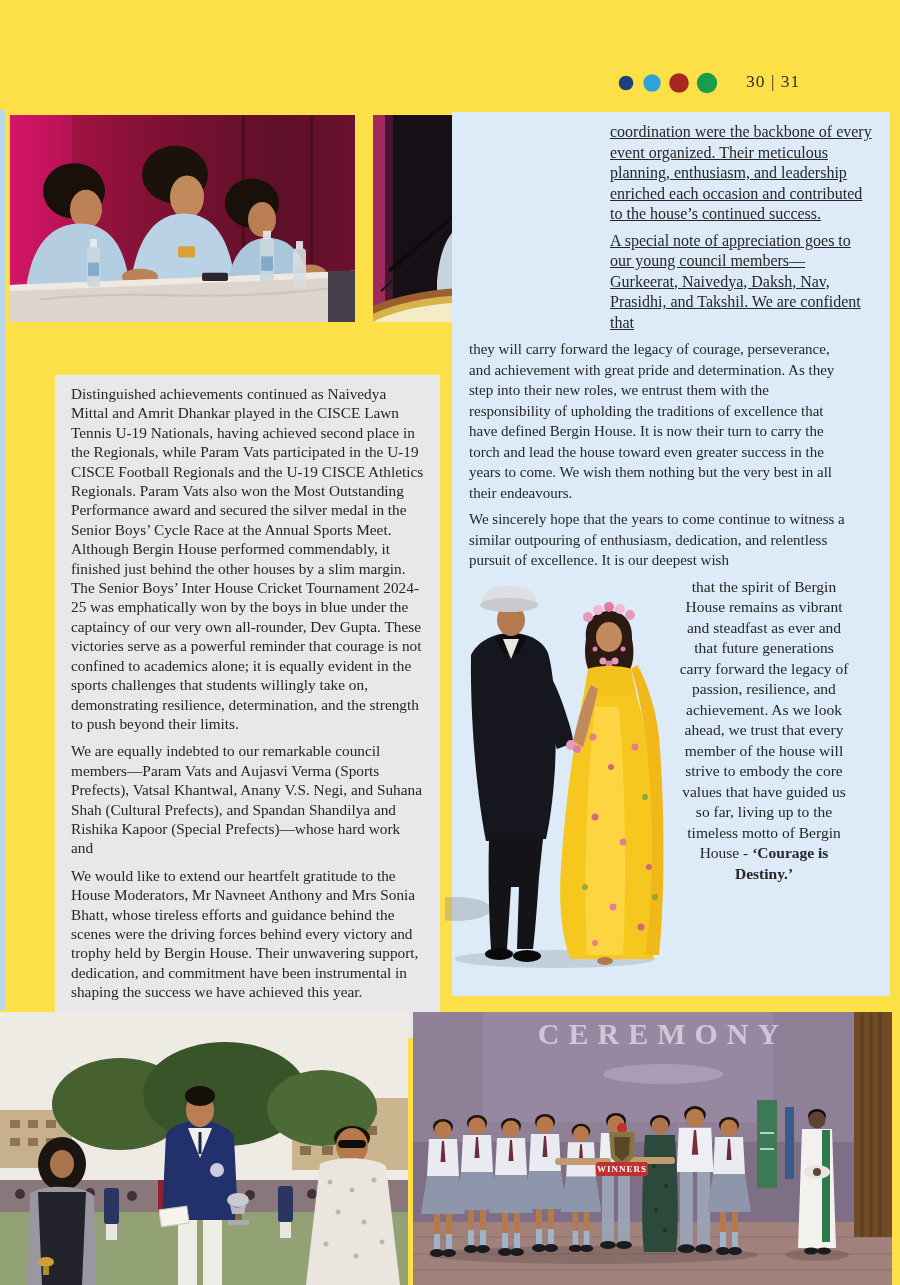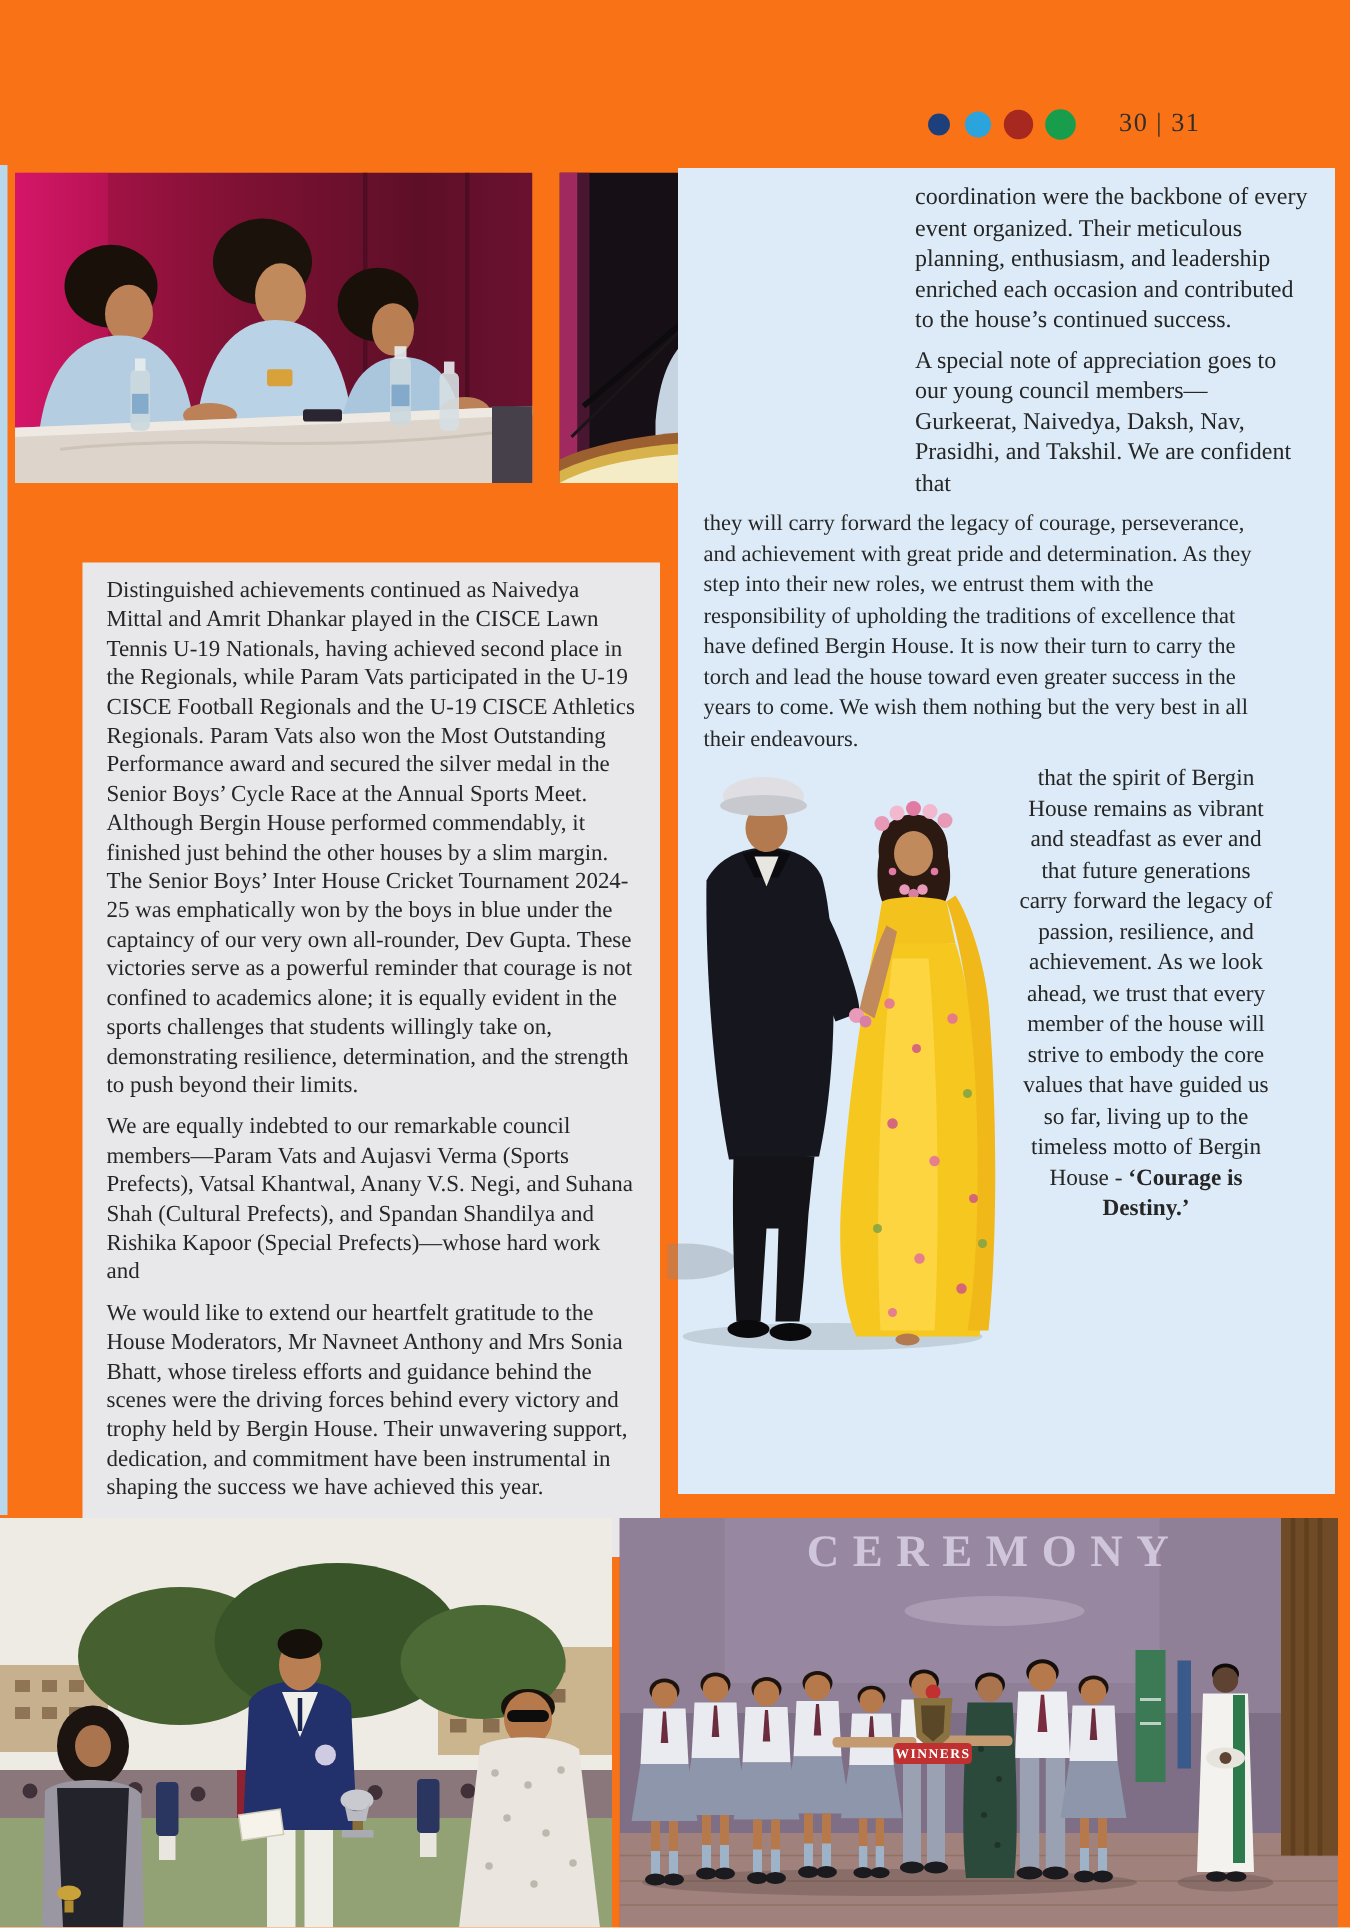--- a/index.html
+++ b/index.html
@@ -1,32 +1,32 @@
 <!DOCTYPE html>
 <html><head>
 <meta charset="utf-8">
 <style>
   html,body{margin:0;padding:0;background:#ffffff;}
-  #page{position:relative;width:900px;height:1285px;background:#f97316;overflow:hidden;
+  #page{position:relative;width:900px;height:1285px;background:#fde047;overflow:hidden;
         font-family:"Liberation Serif",serif;color:#262626;}
   .left-strip{position:absolute;left:0;top:110px;width:5px;height:900px;background:#b9d8eb;}
   .dots{position:absolute;left:618px;top:70px;width:104px;height:26px;}
   .pagenum{position:absolute;left:746px;top:71px;font-size:17.5px;color:#2e2e2e;letter-spacing:1px;}
   .photo{position:absolute;display:block;}
   .photo-quiz{left:10px;top:115px;width:345px;height:207px;}
   .photo-podium{left:373px;top:115px;width:224px;height:207px;}
   .photo-award{left:0;top:1012px;width:408px;height:273px;}
   .photo-stage{left:413px;top:1012px;width:479px;height:273px;}
   .gray-panel{position:absolute;left:55px;top:331px;width:385px;height:663px;background:#e8e7e9;
               box-sizing:border-box;padding:9px 15px 0 16px;font-size:15.3px;line-height:19.4px;margin-top:44px;}
   .gray-panel p{margin:0 0 8px 0;}
   .blue-panel{position:absolute;left:452px;top:112px;width:438px;height:884px;background:#dcebf7;
               box-sizing:border-box;padding:10px 0 0 17px;font-size:15px;line-height:20.5px;}
   .blue-panel p{margin:0 0 6px 0;}
-  .narrow-block{margin-left:141px;width:262px;font-size:16px;}
+  .narrow-block{margin-left:141px;width:262px;font-size:16px;text-decoration:underline;}
   .wide{width:380px;}
   .motto-wrap{width:380px;text-align:center;}
   .couple{float:left;width:222px;height:392px;margin:0 12px 0 -24px;}
   .narrow-tail{font-size:15.5px;}
   .narrow-tail b{font-weight:bold;}
 </style>
 </head>
 <body>
 
 <div id="page">
@@ -121,20 +121,21 @@
     <p>We are equally indebted to our remarkable council members—Param Vats and Aujasvi Verma (Sports Prefects), Vatsal Khantwal, Anany V.S. Negi, and Suhana Shah (Cultural Prefects), and Spandan Shandilya and Rishika Kapoor (Special Prefects)—whose hard work and</p>
     <p>We would like to extend our heartfelt gratitude to the House Moderators, Mr Navneet Anthony and Mrs Sonia Bhatt, whose tireless efforts and guidance behind the scenes were the driving forces behind every victory and trophy held by Bergin House. Their unwavering support, dedication, and commitment have been instrumental in shaping the success we have achieved this year.</p>
   </div>
 
   <div class="blue-panel">
     <div class="narrow-block">
       <p>coordination were the backbone of every event organized. Their meticulous planning, enthusiasm, and leadership enriched each occasion and contributed to the house’s continued success.</p>
       <p>A special note of appreciation goes to our young council members—Gurkeerat, Naivedya, Daksh, Nav, Prasidhi, and Takshil. We are confident that</p>
     </div>
     <p class="wide">they will carry forward the legacy of courage, perseverance, and achievement with great pride and determination. As they step into their new roles, we entrust them with the responsibility of upholding the traditions of excellence that have defined Bergin House. It is now their turn to carry the torch and lead the house toward even greater success in the years to come. We wish them nothing but the very best in all their endeavours.</p>
+    <p class="wide">We sincerely hope that the years to come continue to witness a similar outpouring of enthusiasm, dedication, and relentless pursuit of excellence. It is our deepest wish</p>
     <div class="motto-wrap">
 
       <svg class="couple" viewBox="0 0 222 392">
         <ellipse cx="110" cy="382" rx="100" ry="9" fill="#64707d" opacity="0.22"></ellipse>
         <ellipse cx="10" cy="332" rx="36" ry="12" fill="#82878f" opacity="0.35"></ellipse>
 
         <path d="M26,78 C34,62 52,56 66,56 C84,56 98,64 103,76 C110,100 112,150 110,190 C108,225 104,248 101,262 L41,264 C33,225 25,150 26,78 Z" fill="#16161e"></path>
         <path d="M50,60 L66,56 L82,60 L74,76 L58,76 Z" fill="#0b0b10"></path>
         <polygon points="58,62 74,62 66,82" fill="#e8e6e0"></polygon>
         <ellipse cx="66" cy="43" rx="14" ry="16" fill="#b27a4e"></ellipse>

